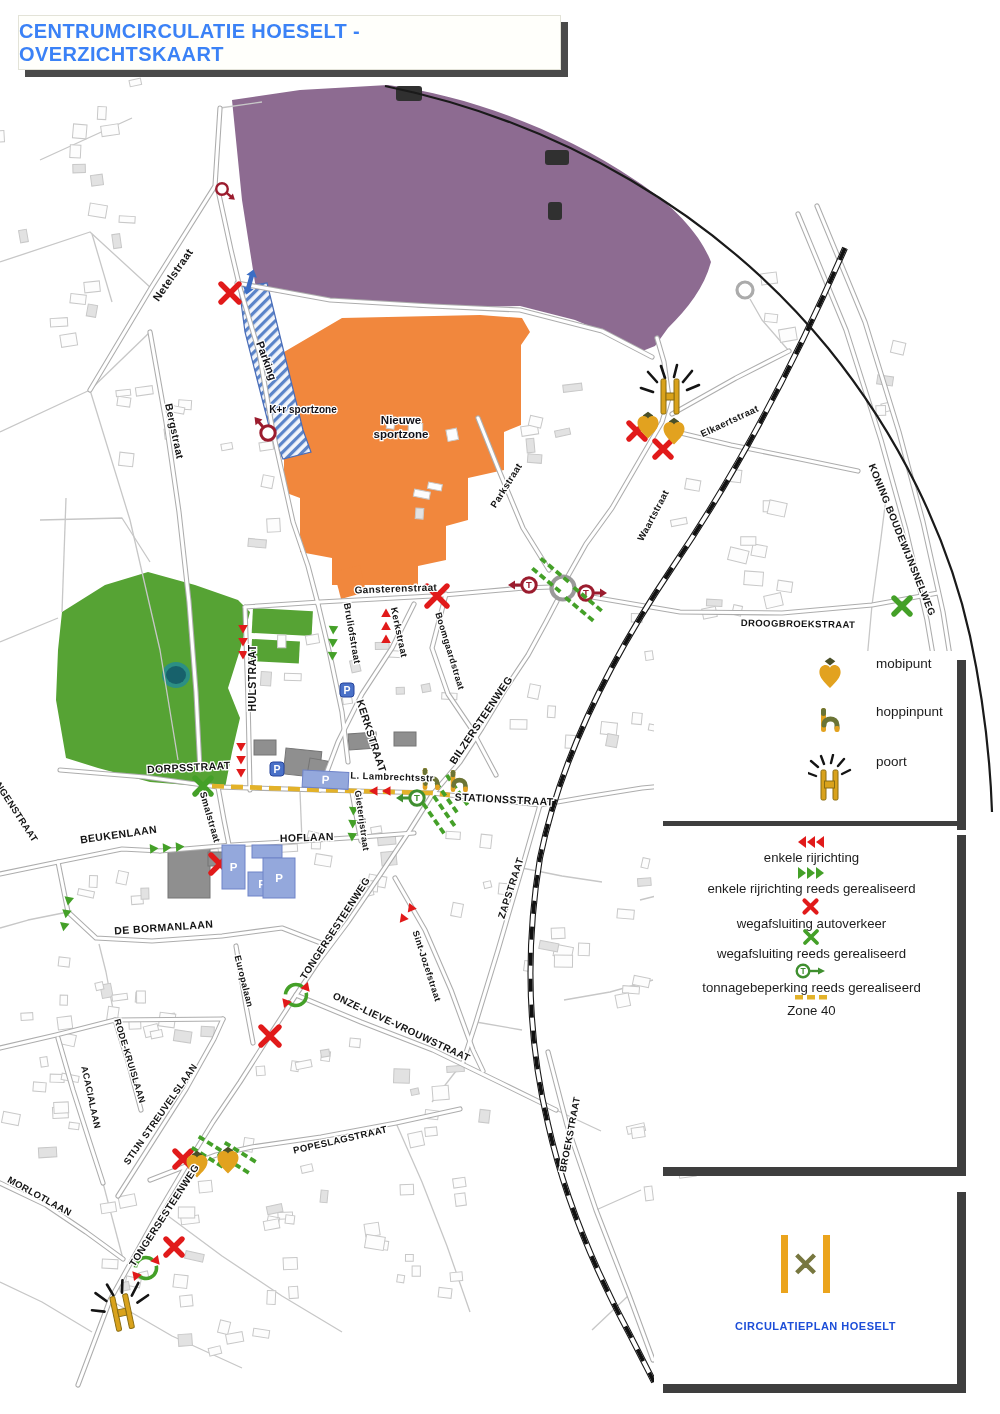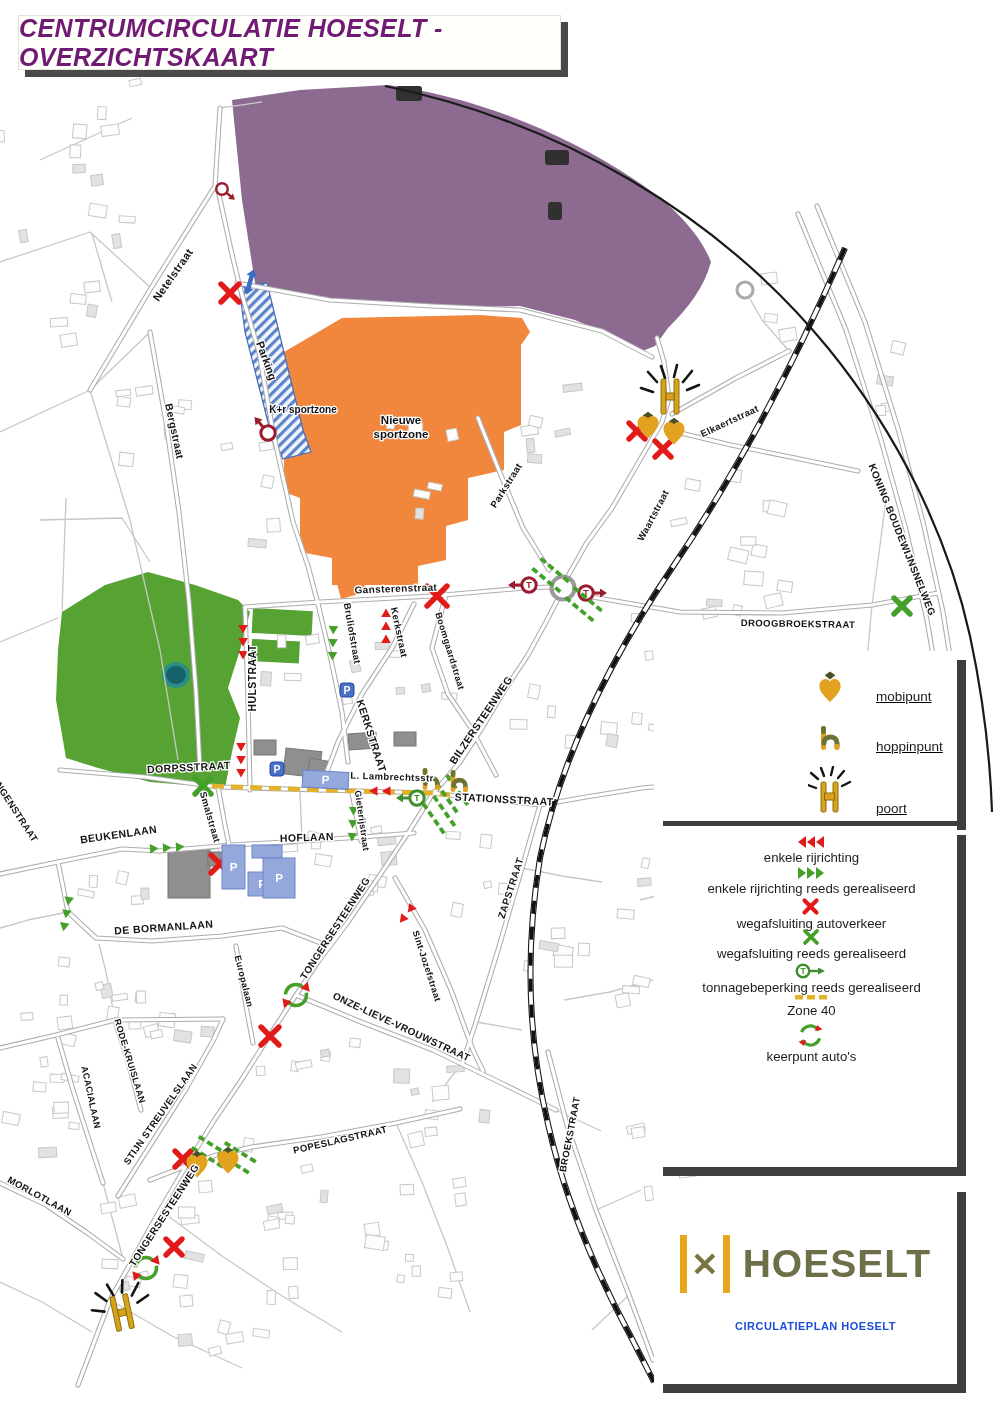--- a/index.html
+++ b/index.html
@@ -12,26 +12,26 @@
           stroke:#ffffff;stroke-width:2.6px;paint-order:stroke;letter-spacing:.4px;text-anchor:middle;}
   .zlabel{font-family:"Liberation Sans",sans-serif;font-weight:bold;fill:#101018;
           stroke:#ffffff;stroke-width:2.4px;paint-order:stroke;text-anchor:middle;}
   .plabel{font-family:"Liberation Sans",sans-serif;font-weight:bold;fill:#ffffff;text-anchor:middle;}
   .tlabel{font-family:"Liberation Sans",sans-serif;font-weight:bold;text-anchor:middle;}
 
   
   .title-box{position:absolute;left:18px;top:15px;width:541px;height:53px;background:#fffffb;
              border:1px solid #e3e3d8;box-shadow:7px 7px 0 #4a4a4a;
              display:flex;align-items:center;justify-content:center;}
-  .title-box h1{margin:0;font-size:25px;font-weight:bold;color:#701a75;letter-spacing:.4px;font-style:italic;}
+  .title-box h1{margin:0;font-size:20px;font-weight:bold;color:#3b82f6;letter-spacing:.4px;}
 
   
   .panel{position:absolute;background:#ffffff;box-shadow:9px 9px 0 #3e3e3e;box-sizing:border-box;}
   .legend-points{left:654px;top:651px;width:303px;height:170px;padding:5px 0;}
-  .lp-row{display:flex;align-items:flex-end;text-decoration:underline;}
+  .lp-row{display:flex;align-items:flex-start;}
   .lp-icon{width:52px;margin-left:150px;display:flex;justify-content:center;align-items:center;}
   .lp-label{margin-left:20px;font-size:13.5px;color:#1c1c1c;}
 
   .legend-symbols{left:654px;top:826px;width:303px;height:341px;padding:8px 0;}
   .ls-row{display:flex;align-items:center;height:31.4px;flex-direction:column;}
   .ls-icon{width:46px;margin-left:10px;display:flex;justify-content:center;align-items:center;}
   .ls-label{margin-left:12px;font-size:13.2px;color:#1c1c1c;white-space:nowrap;}
 
   
   .logo-box{left:654px;top:1183px;width:303px;height:201px;display:flex;flex-direction:column;
@@ -782,35 +782,24 @@
     <div class="ls-row">
       <span class="ls-icon">
         <svg width="32" height="12" viewBox="0 0 32 12" fill="#e3b229">
           <rect x="0" y="4" width="8" height="4.5"></rect>
             <rect x="12" y="4" width="8" height="4.5"></rect>
             <rect x="24" y="4" width="8" height="4.5"></rect>
         </svg>
         </span>
       <span class="ls-label">Zone 40</span>
     </div>
-    <div class="ls-row" style="height:37px">
-      <span class="ls-icon">
-        <svg width="27" height="27" viewBox="0 0 27 27">
-          <circle cx="13.5" cy="13.5" r="9.5" fill="none" stroke="#44a028" stroke-width="3.2" stroke-dasharray="21 8" transform="rotate(25 13.5 13.5)"></circle>
-          <path d="M20 3 L25.5 7.5 L18 9Z" fill="#e11a1a"></path>
-          <path d="M7 24 L1.5 19.5 L9 18Z" fill="#e11a1a"></path>
-        </svg>
-        </span>
-      <span class="ls-label">keerpunt auto's</span>
-    </div>
   </div>
 
   <div class="panel logo-box">
     <div class="logo-row">
       <span class="logo-bar"></span>
       <span class="logo-x">✕</span>
       <span class="logo-bar"></span>
-      <span class="logo-name">HOESELT</span>
     </div>
     <div class="logo-sub">CIRCULATIEPLAN HOESELT</div>
   </div>
 
 </div>
 
 </body></html>

